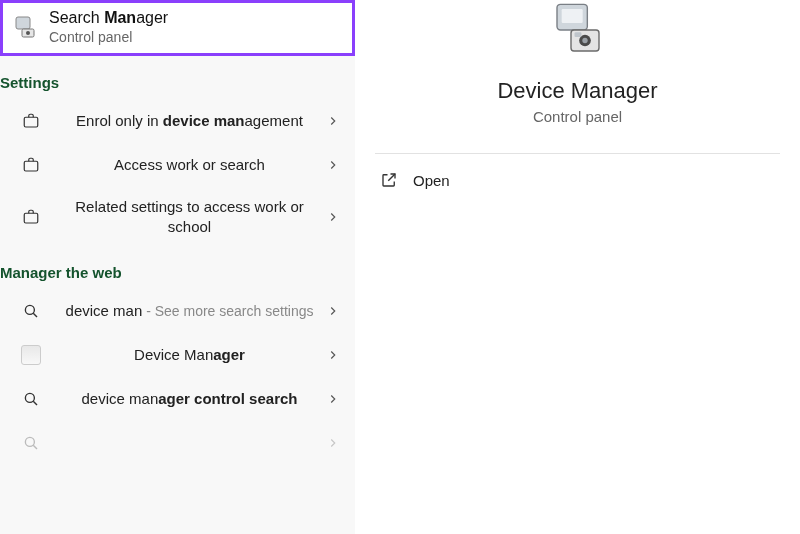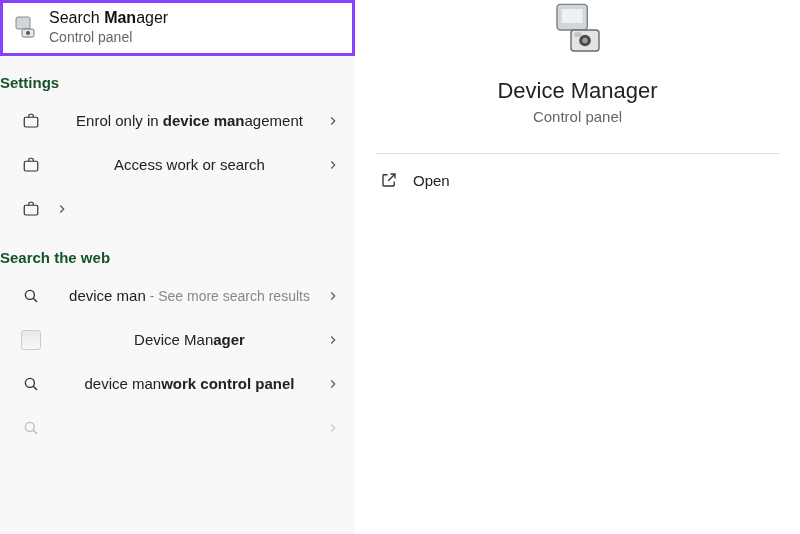--- a/index.html
+++ b/index.html
@@ -156,38 +156,41 @@
   </div>
 
 
   <div class="item">
     <span class="left-icon">
       <svg viewBox="0 0 24 24" width="18" height="18" fill="none" stroke="#333" stroke-width="1.6">
           <rect x="3" y="7" width="18" height="13" rx="2"></rect>
           <path d="M9 7V5a2 2 0 0 1 2-2h2a2 2 0 0 1 2 2v2"></path>
         </svg>
     </span>
-    <span class="chevron">
-      <svg viewBox="0 0 24 24" width="14" height="14" fill="none" stroke="#555" stroke-width="2">
-          <path d="M9 6l6 6-6 6"></path>
-        </svg>
-    </span>
-  </div>
-
-  <div class="section-title">Search the web</div>
+    <span class="label">
+      <span>Related settings to access work or school</span><b></b><span></span>
+    </span>
+    <span class="chevron">
+      <svg viewBox="0 0 24 24" width="14" height="14" fill="none" stroke="#555" stroke-width="2">
+          <path d="M9 6l6 6-6 6"></path>
+        </svg>
+    </span>
+  </div>
+
+  <div class="section-title">Manager the web</div>
 
   <div class="item">
     <span class="left-icon">
       <svg viewBox="0 0 24 24" width="18" height="18" fill="none" stroke="#333" stroke-width="1.8">
           <circle cx="10.5" cy="10.5" r="6"></circle>
           <path d="M20 20l-5-5"></path>
         </svg>
     </span>
     <span class="label">
-      <span>device man</span><span class="muted"> - See more search results</span>
+      <span>device man</span><span class="muted"> - See more search settings</span>
     </span>
     <span class="chevron">
       <svg viewBox="0 0 24 24" width="14" height="14" fill="none" stroke="#555" stroke-width="2">
           <path d="M9 6l6 6-6 6"></path>
         </svg>
     </span>
   </div>
 
   <div class="item">
     <span class="left-icon">
@@ -204,21 +207,21 @@
   </div>
 
   <div class="item">
     <span class="left-icon">
       <svg viewBox="0 0 24 24" width="18" height="18" fill="none" stroke="#333" stroke-width="1.8">
           <circle cx="10.5" cy="10.5" r="6"></circle>
           <path d="M20 20l-5-5"></path>
         </svg>
     </span>
     <span class="label">
-      <span>device man</span><b>work control panel</b><span></span>
+      <span>device man</span><b>ager control search</b><span></span>
     </span>
     <span class="chevron">
       <svg viewBox="0 0 24 24" width="14" height="14" fill="none" stroke="#555" stroke-width="2">
           <path d="M9 6l6 6-6 6"></path>
         </svg>
     </span>
   </div>
 
   <div class="item" style="opacity:.3">
     <span class="left-icon">

